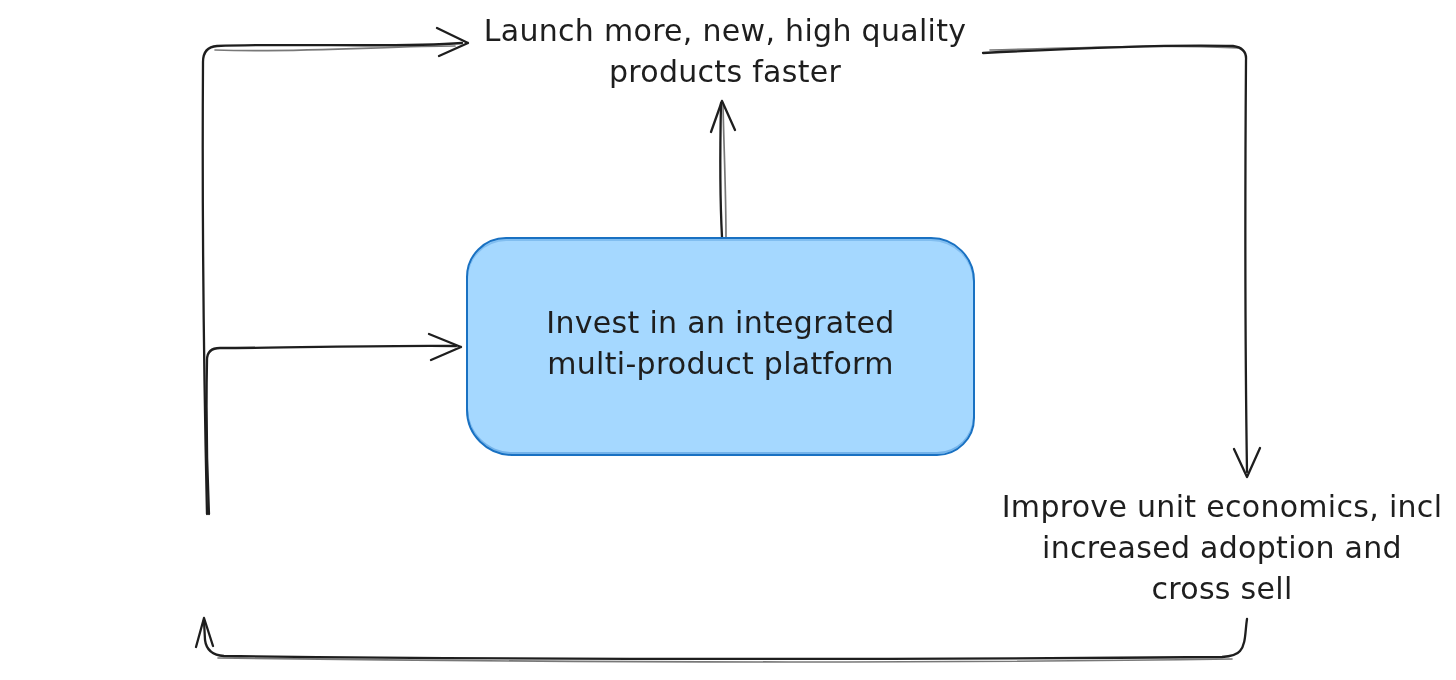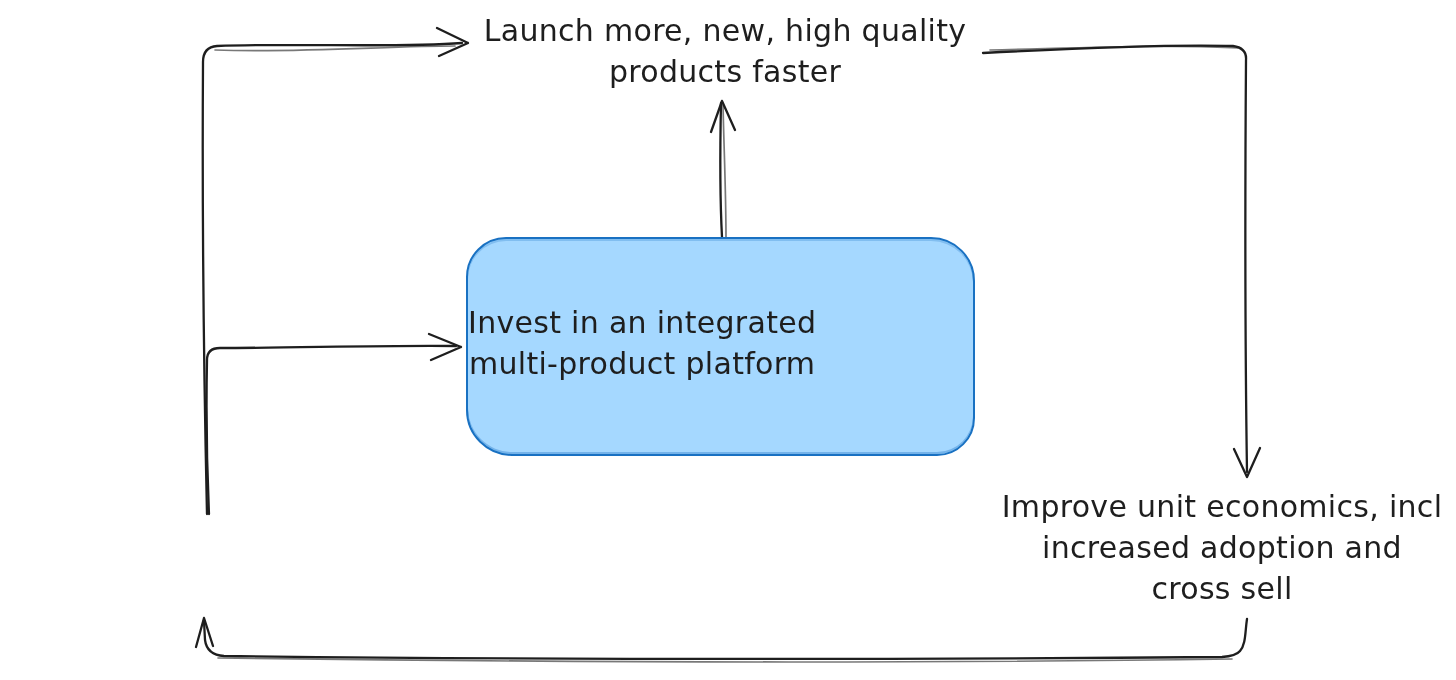--- a/index.html
+++ b/index.html
@@ -44,20 +44,21 @@
     position: absolute;
     left: 466px; top: 237px;
     width: 509px; height: 219px;
     box-sizing: border-box;
     background: var(--box-fill, #a5d8ff);
     border: 2.5px solid var(--box-stroke, #1971c2);
     border-radius: 40px 44px 38px 46px;
     box-shadow: inset 0 -2px 0 rgba(25,113,194,0.35), inset 0 2px 0 rgba(25,113,194,0.25);
     display: flex;
     align-items: center;
+    justify-content: center;
   }
   .box-label { position: static; margin-top: -8px; }
 </style>
 </head>
 <body>
 
 <div class="canvas">
 
   <svg class="arrows" viewBox="0 0 1456 680" xmlns="http://www.w3.org/2000/svg">
 

